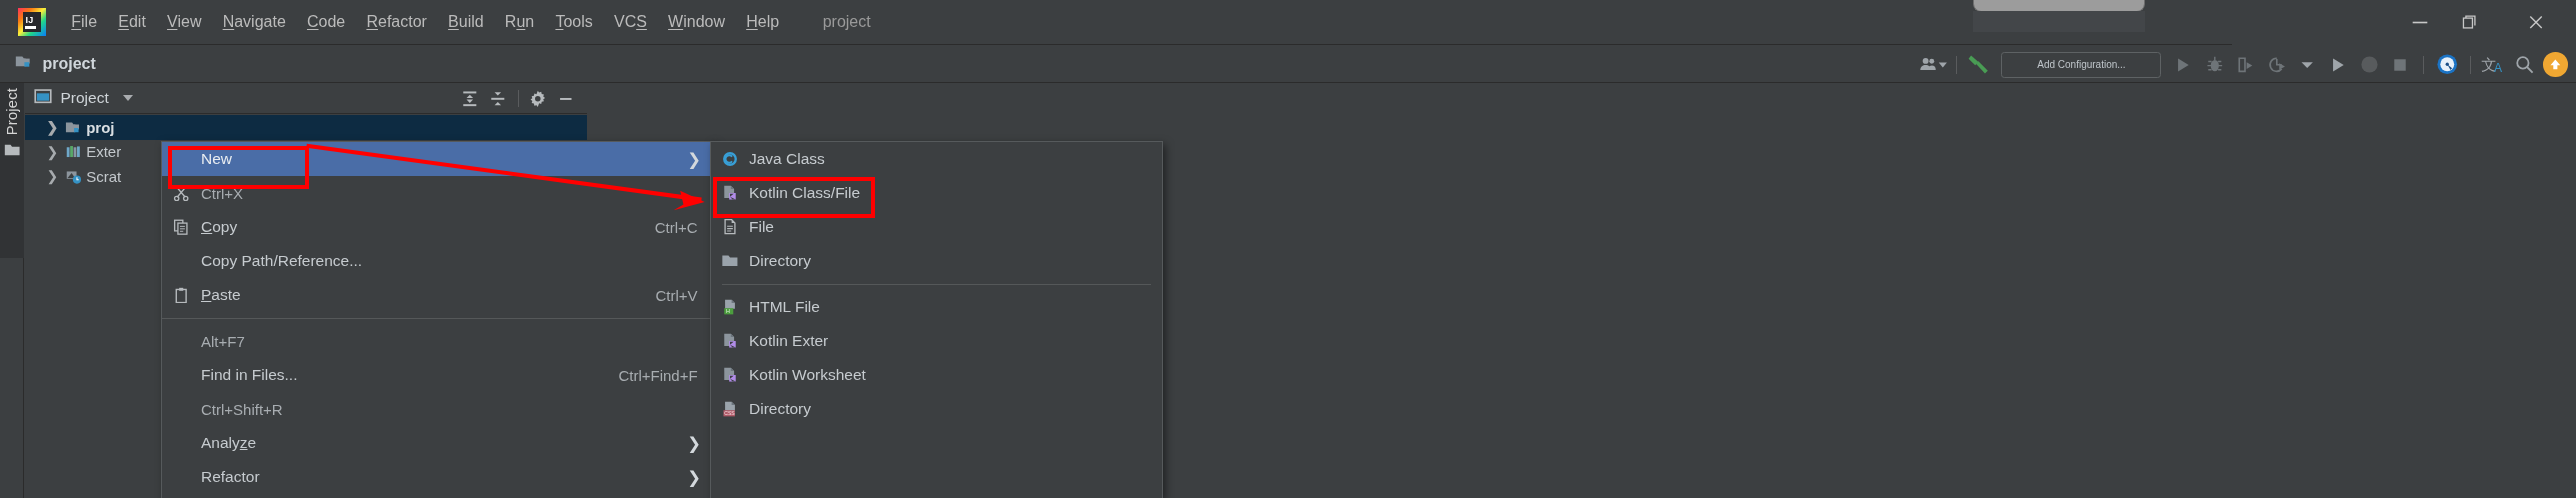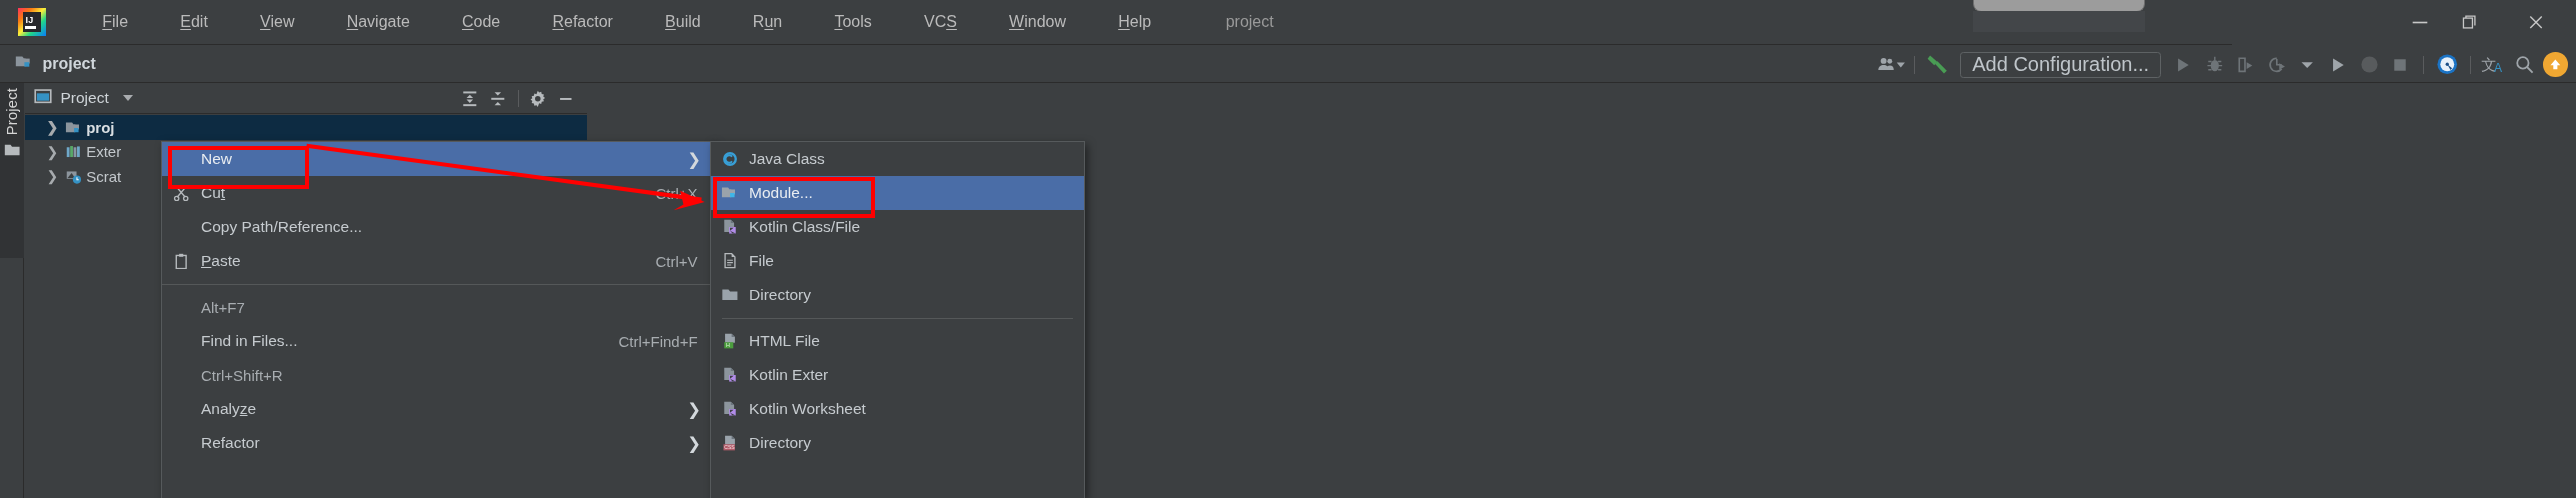--- a/index.html
+++ b/index.html
@@ -10,21 +10,20 @@
     overflow: hidden;
   }
   body { position: relative; }
 
   
   .menubar {
     position: absolute; top: 0; left: 0; width: 2232px; height: 45px;
     background: #3C3F41;
     display: flex; align-items: center;
     border-bottom: 0.8px solid #2B2B2B;
-    gap: 31px;
   }
   .ij-logo {
     width: 28px; height: 28px; margin-left: 18px; margin-right: 14.7px;
     position: relative; flex: none;
   }
   .ij-logo .sq {
     position: absolute; inset: 0;
     background: linear-gradient(135deg,#FE315D 0%,#F97A12 25%,#FCEE39 48%,#21D789 68%,#087CFA 100%);
     transform: rotate(0deg);
   }
@@ -78,21 +77,21 @@
   }
   .tb-btn {
     width: 31px; height: 31px; display: flex; align-items: center; justify-content: center;
     flex: none;
   }
   .tb-sep { width: 0.8px; height: 18px; background: #5A5C5E; margin: 0 7.4px; flex: none; }
   .addconf {
     height: 26px; min-width: 160px; border: 0.8px solid #5E6264; border-radius: 3.3px;
     display: flex; align-items: center; justify-content: center;
     padding: 0 11.4px; margin: 0 6.5px;
-    font-size: 20px; color: #BFC5CA; white-space: nowrap;
+    font-size: 10px; color: #BFC5CA; white-space: nowrap;
   }
   .orange-circle {
     width: 24.5px; height: 24.5px; border-radius: 50%; background: #F0A732;
     display: flex; align-items: center; justify-content: center; flex: none;
   }
 
   
   .tw-strip {
     position: absolute; top: 83px; left: 0; width: 24px; height: 415px;
     background: #3C3F41; border-right: 0.8px solid #2B2B2B;
@@ -153,21 +152,21 @@
   .ctx-ic { width: 39px; flex: none; display: flex; align-items: center; justify-content: center; }
   .ctx-lbl { flex: 1; }
   .ctx-key { color: #A8ADB1; padding-right: 16.4px; font-size: 15px; }
   .ctx-sub {
     position: absolute; right: 13px; color: #D3D8DC; font-size: 16.4px; line-height: 1;
   }
   .ctx-sep { height: 0.8px; background: #555859; margin: 5.7px 0; }
 
   
   .submenu {
-    position: absolute; top: 141px; left: 710px; width: 375px; height: 358px;
+    position: absolute; top: 141px; left: 710px; width: 453px; height: 358px;
     background: #3C3F41; border: 0.8px solid #565A5C;
     box-shadow: 2.5px 2.5px 8.2px rgba(0,0,0,.5);
   }
   .sm-row {
     height: 34px; display: flex; align-items: center;
     font-size: 15.5px; color: #C6CBCF; white-space: nowrap;
   }
   .sm-row.hl { background: #4A6DA7; color: #E9EDF1; }
   .sm-ic { width: 38px; flex: none; display: flex; align-items: center; justify-content: center; }
   .sm-lbl { }
@@ -437,24 +436,34 @@
   </div>
 
   <div class="ctx-row">
     <span class="ctx-ic">
       <svg width="16.4" height="16.4" viewBox="0 0 20 20">
         <path d="M4 2 L15 15 M16 2 L5 15" stroke="#B6BABD" stroke-width="1.7" fill="none"></path>
         <circle cx="4.5" cy="16.5" r="2.6" fill="none" stroke="#B6BABD" stroke-width="1.6"></circle>
         <circle cx="15.5" cy="16.5" r="2.6" fill="none" stroke="#B6BABD" stroke-width="1.6"></circle>
       </svg>
     </span>
-    <span class="ctx-lbl">Cu<u>t</u></span>
     <span class="ctx-key">Ctrl+X</span>
   </div>
 
+  <div class="ctx-row">
+    <span class="ctx-ic">
+      <svg width="16.4" height="16.4" viewBox="0 0 20 20">
+        <rect x="2" y="1.5" width="10" height="13" fill="none" stroke="#B6BABD" stroke-width="1.6"></rect>
+        <rect x="6" y="5" width="11" height="13.5" fill="#3C3F41" stroke="#B6BABD" stroke-width="1.6"></rect>
+        <path d="M8.5 9 h6 M8.5 12 h6 M8.5 15 h4" stroke="#B6BABD" stroke-width="1.2"></path>
+      </svg>
+    </span>
+    <span class="ctx-lbl"><u>C</u>opy</span>
+    <span class="ctx-key">Ctrl+C</span>
+  </div>
 
   <div class="ctx-row">
     <span class="ctx-ic"></span>
     <span class="ctx-lbl">Copy Path/Reference...</span>
   </div>
 
   <div class="ctx-row">
     <span class="ctx-ic">
       <svg width="16.4" height="16.4" viewBox="0 0 20 20">
         <rect x="4" y="3" width="12" height="16" fill="none" stroke="#B6BABD" stroke-width="1.7"></rect>
@@ -502,30 +511,20 @@
     <span class="sm-ic">
       <svg width="18" height="18" viewBox="0 0 22 22">
         <circle cx="11" cy="11" r="8.5" fill="#389FD6"></circle>
         <circle cx="11" cy="11" r="5.6" fill="#3C3F41"></circle>
         <path d="M13.6 8 a4.6 4.6 0 1 0 0 6" stroke="#389FD6" stroke-width="2.3" fill="none"></path>
       </svg>
     </span>
     <span class="sm-lbl">Java Class</span>
   </div>
 
-  <div class="sm-row hl">
-    <span class="sm-ic">
-      <svg width="19" height="15.5" viewBox="0 0 23 19">
-        <path d="M1 3 h7.5 l2 2.5 h2 V15 H1 Z" fill="#9AA3AB"></path>
-        <rect x="10.5" y="5.5" width="6.5" height="6" fill="#9AA3AB"></rect>
-        <rect x="11" y="9.8" width="5.5" height="5.2" fill="#3FB6E8"></rect>
-      </svg>
-    </span>
-    <span class="sm-lbl">Module...</span>
-  </div>
 
   <div class="sm-row">
     <span class="sm-ic">
       <svg width="18" height="18" viewBox="0 0 22 22">
         <path d="M4 2 h8 l4 4 v11 H4 Z" fill="#8C959D"></path>
         <path d="M12 2 v4 h4 Z" fill="#6C757D"></path>
         <path d="M10 11 h8 v8 h-8 Z" fill="#B18CE8"></path>
         <path d="M11 12 L15.5 12 L11 15.5 Z M11 15.5 L14 19 L18 19 Z" fill="#3C3F41"></path>
       </svg>
     </span>

